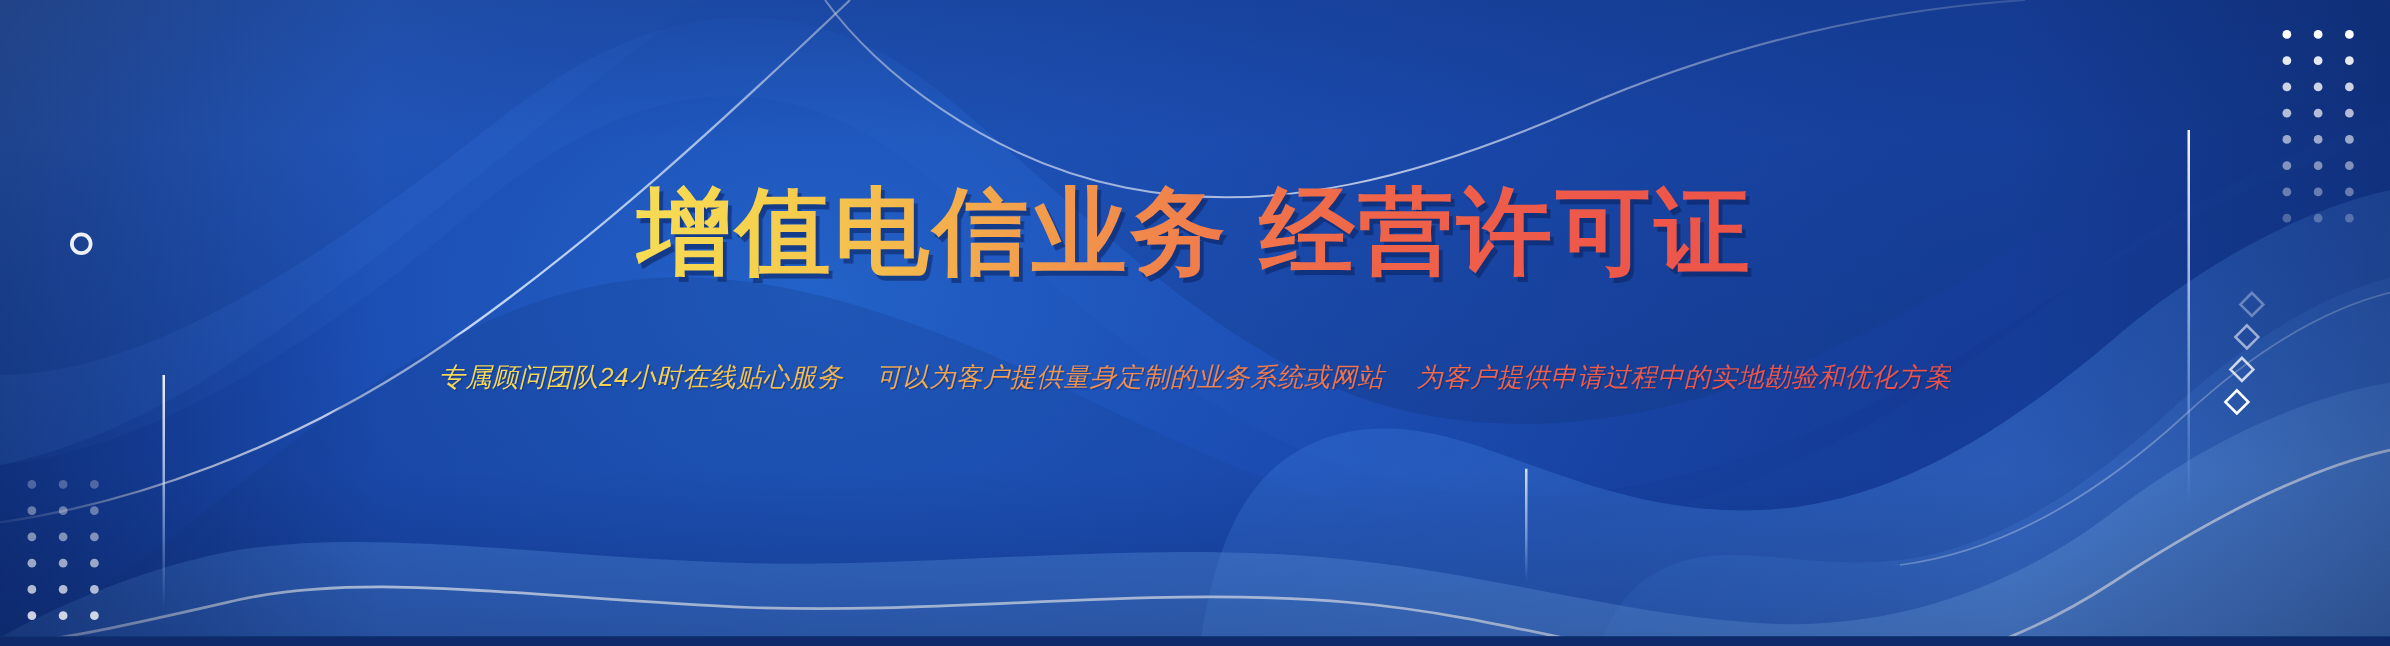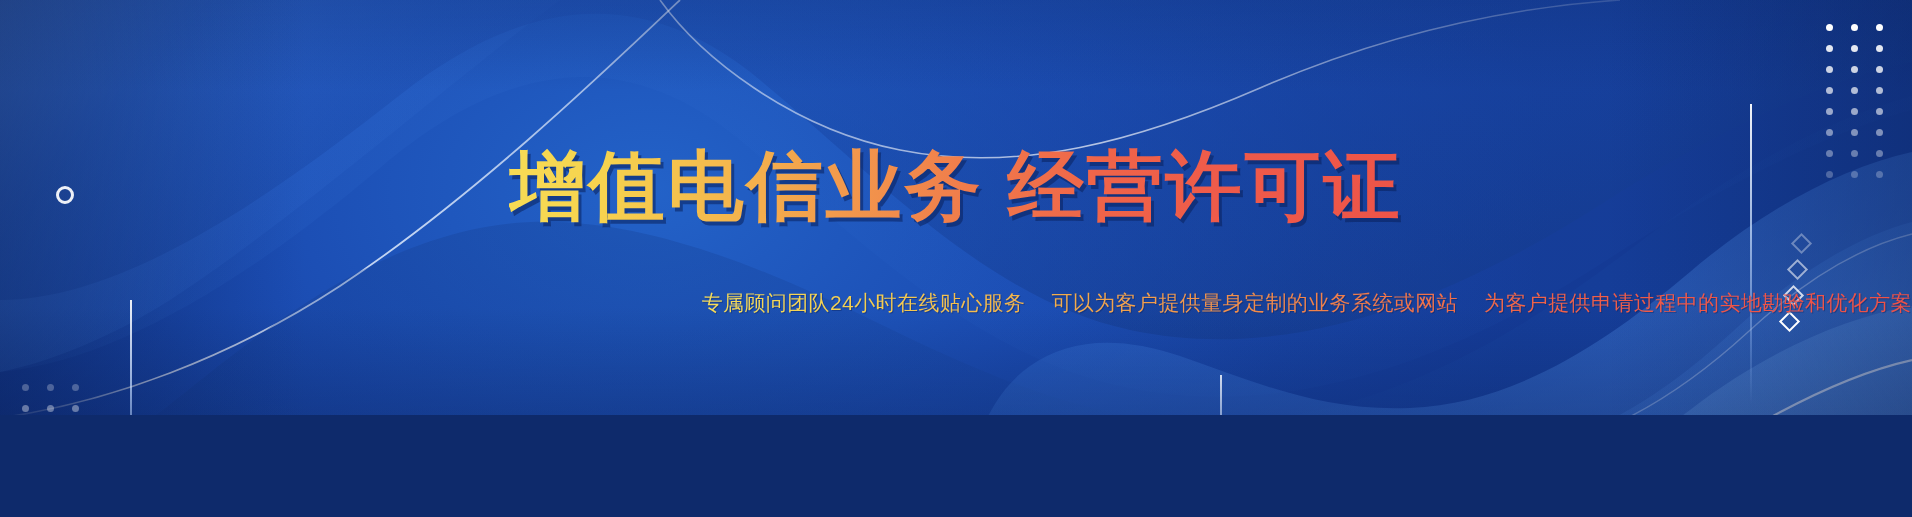--- a/index.html
+++ b/index.html
@@ -8,21 +8,21 @@
     padding: 0;
     background: #0e2a6b;
   }
   body {
     font-family: "Liberation Sans", "DejaVu Sans", sans-serif;
   }
 
   #banner {
     position: relative;
     width: 1912px;
-    height: 415px;
+    height: 509px;
     overflow: hidden;
     background: #22c55e;
   }
 
   
   .bg-base {
     position: absolute;
     inset: 0;
     background:
       radial-gradient(ellipse 900px 620px at 34% 46%, #2362c8 0%, #1b4cb2 45%, #16409f 75%, #143a95 100%),
@@ -77,22 +77,23 @@
     filter: drop-shadow(3px 4px 0px rgba(10,32,92,0.55));
     white-space: nowrap;
   }
 
   
   .sub-wrap {
     position: absolute;
     left: 0;
     right: 0;
     top: 290px;
-    text-align: right;
+    text-align: center;
     z-index: 40;
+    font-style: italic;
   }
   .sub {
     display: inline-block;
     font-size: 21px;
     line-height: 1.2;
     font-weight: normal;
     letter-spacing: 0.4px;
     white-space: nowrap;
     background: linear-gradient(94deg,
         #f6dc58 0%,

